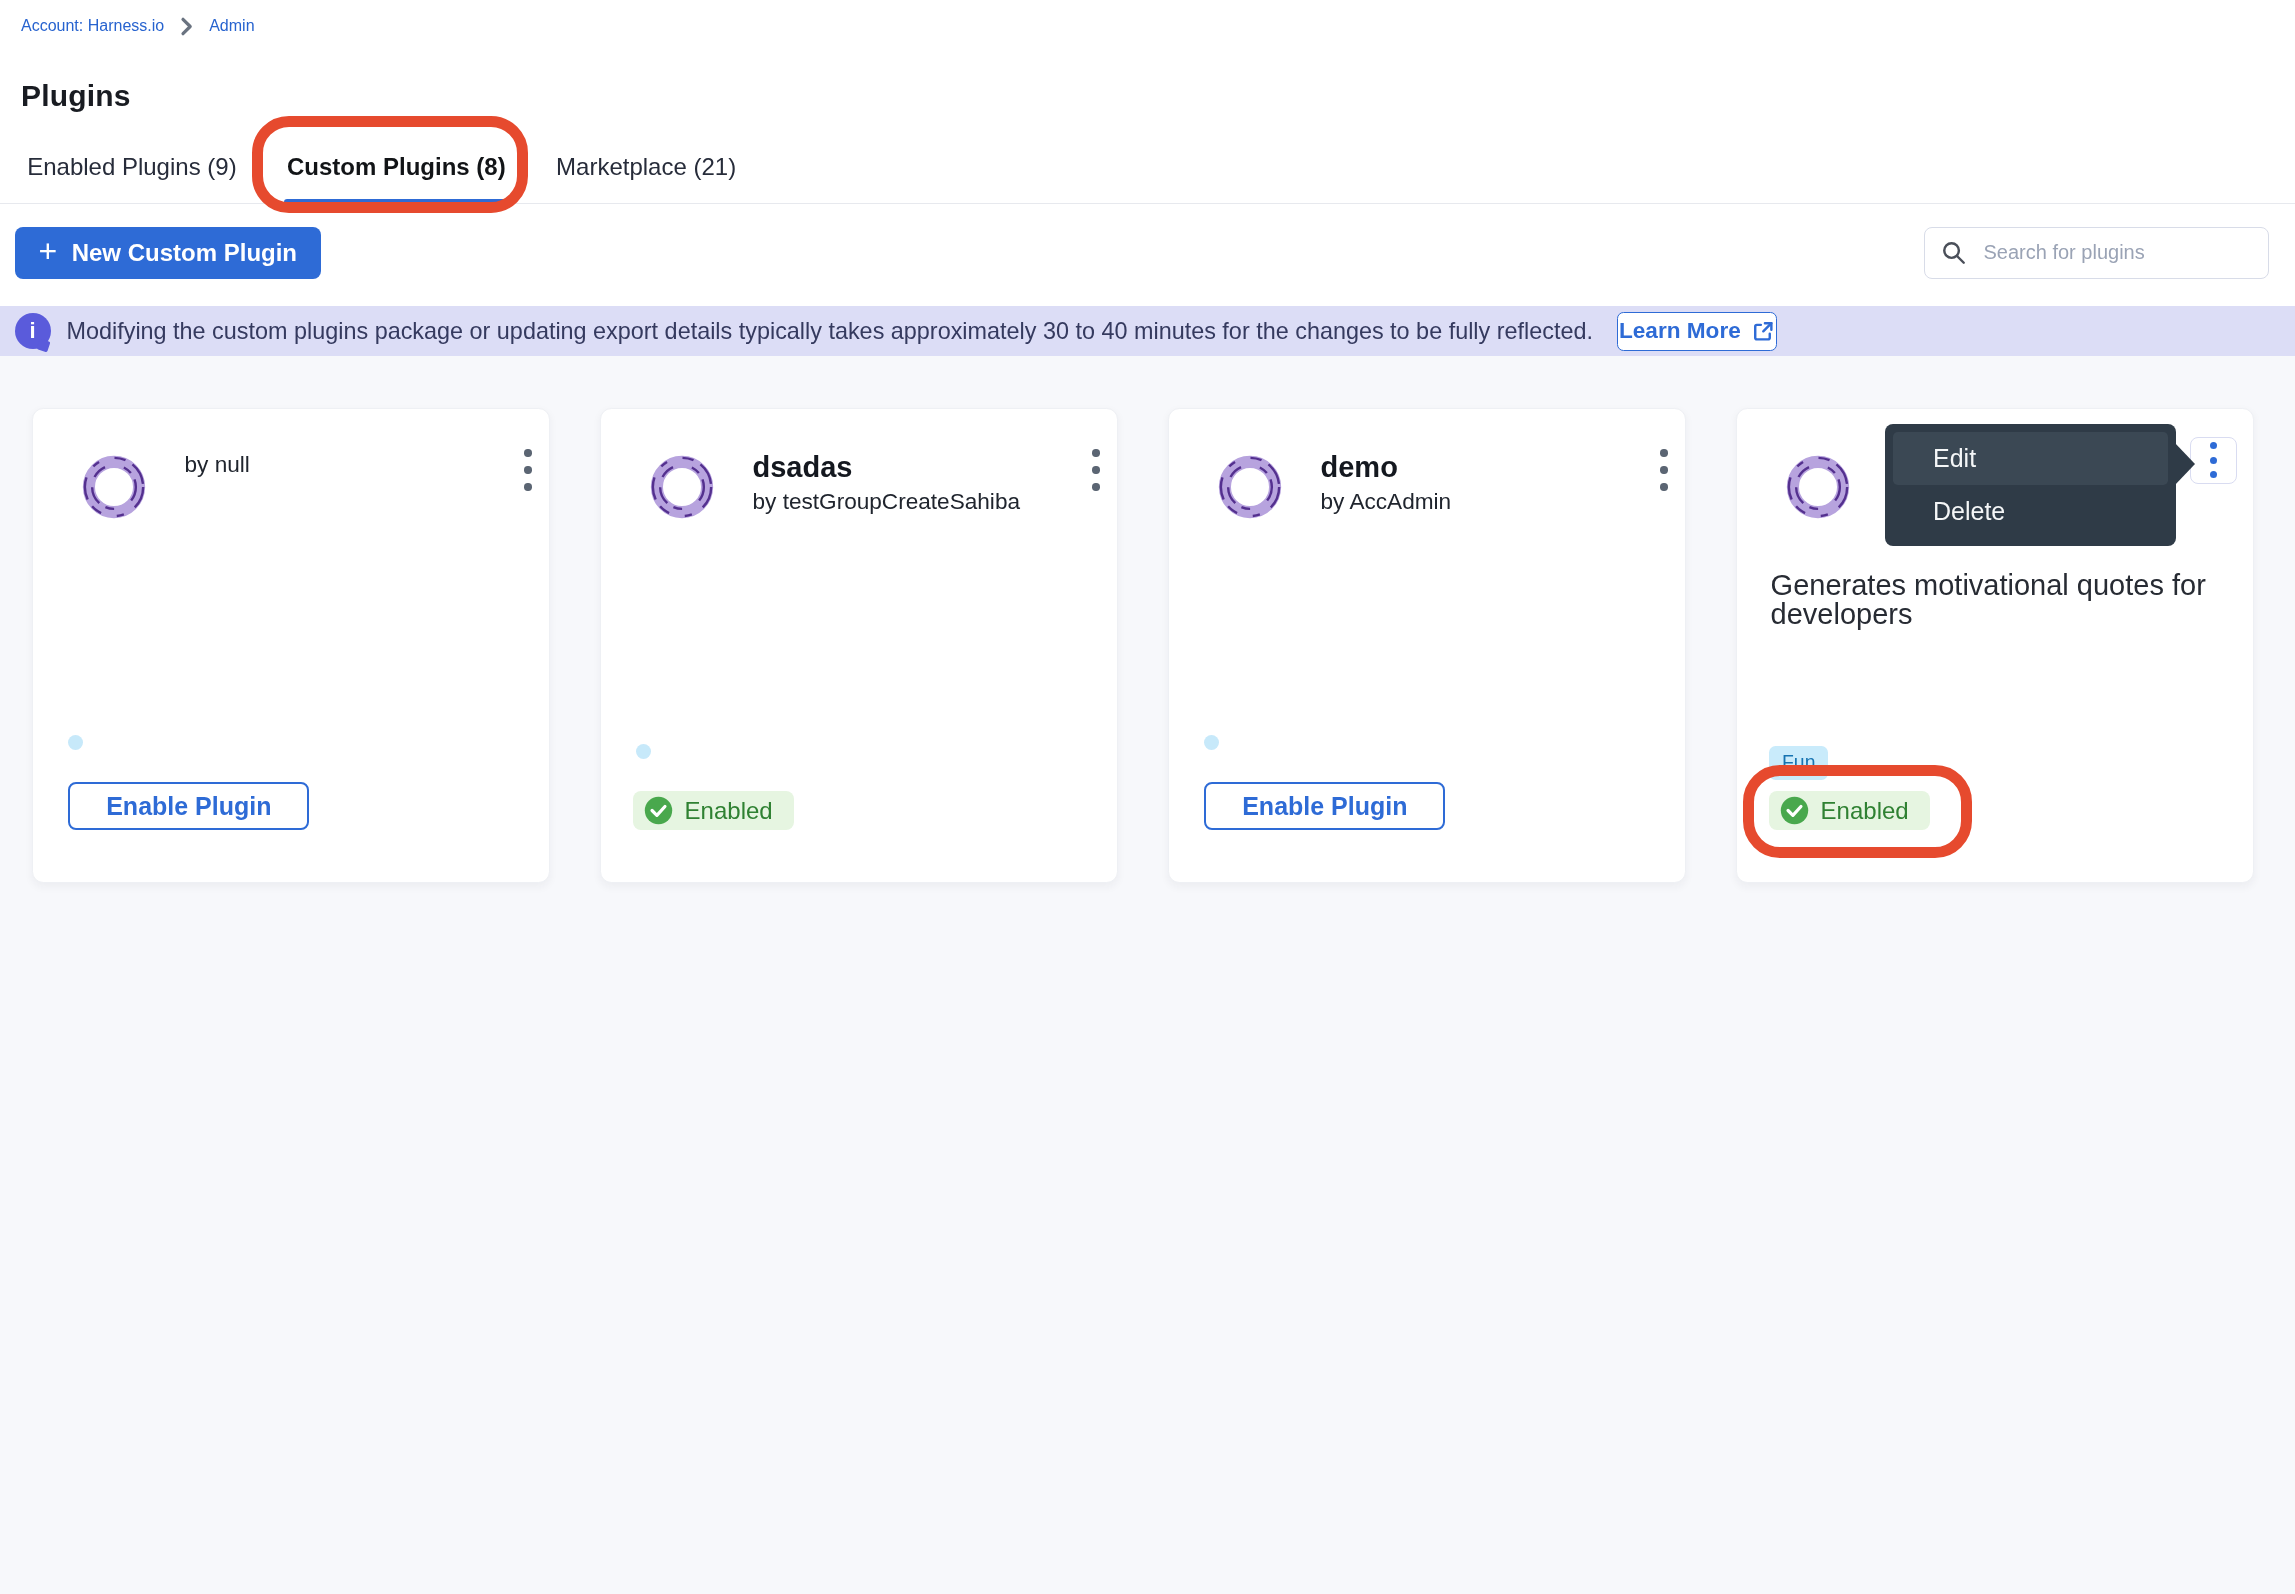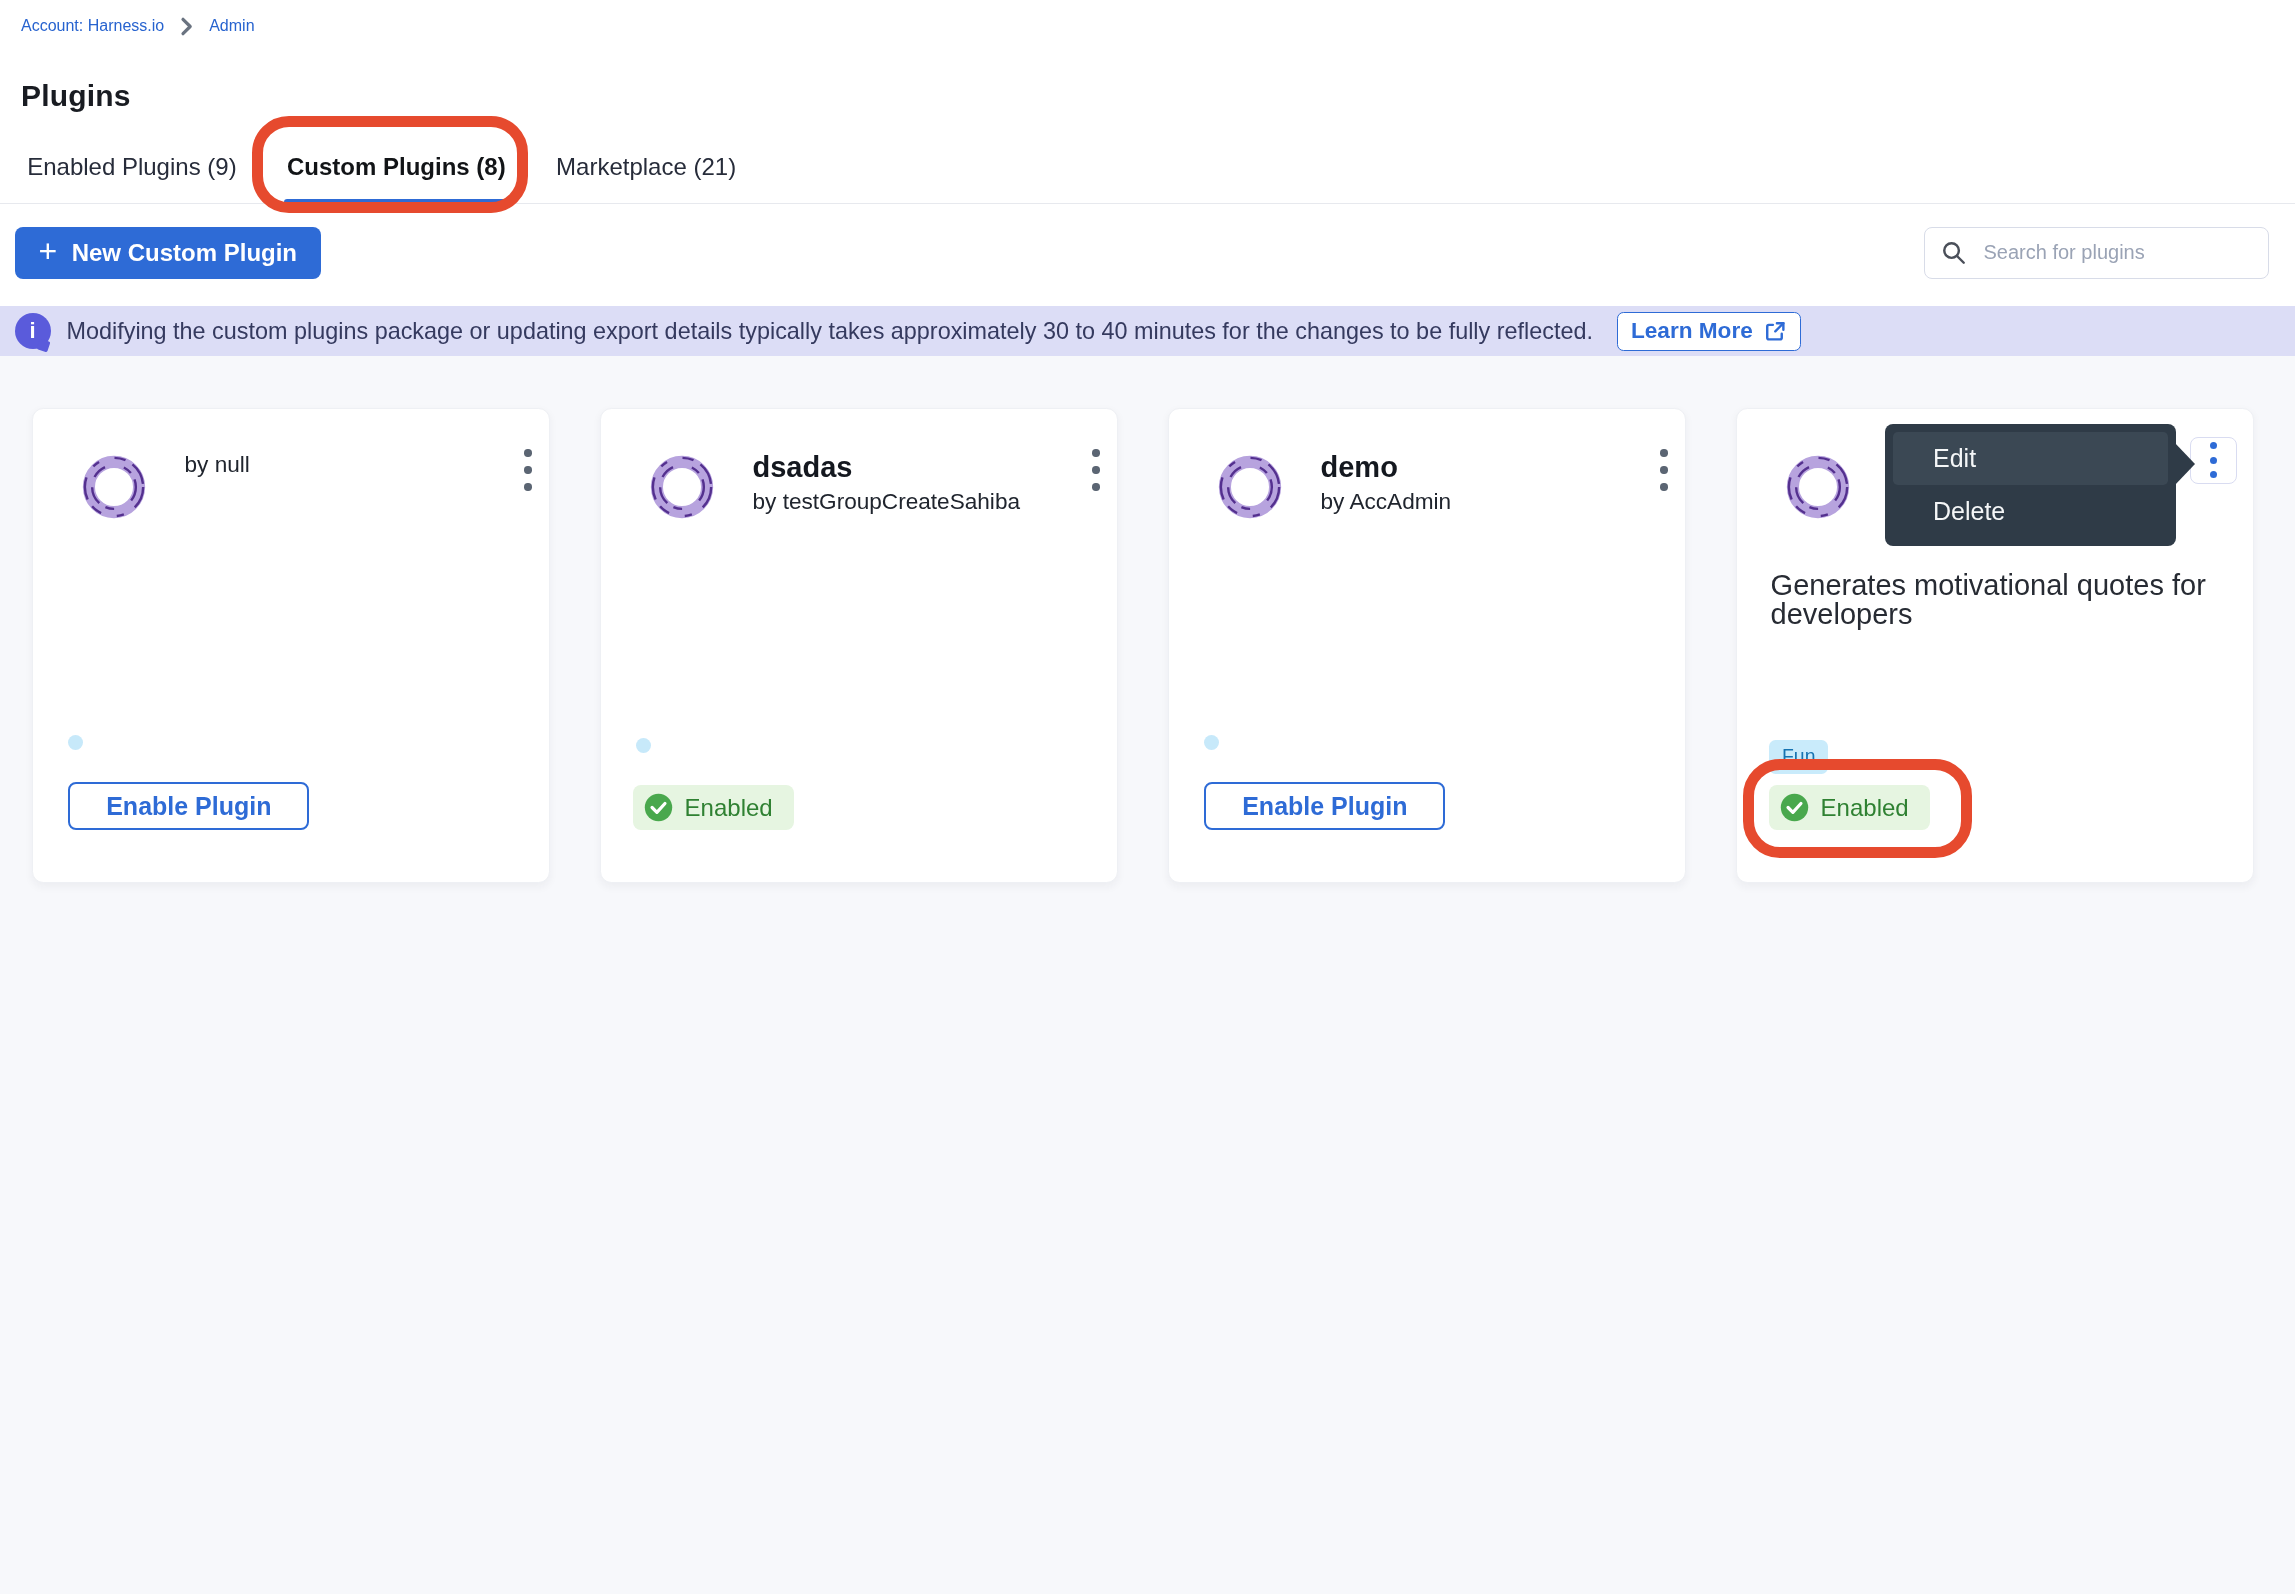--- a/index.html
+++ b/index.html
@@ -36,21 +36,21 @@
     font-family:"Liberation Sans", sans-serif; }
   .search-box input::placeholder { color:#9aa3b5; }
 
   
   .banner { height:50px; background:#dcddf6; display:flex; align-items:center; padding:0 18px 0 14.5px; gap:16px; }
   .info-icon { position:relative; width:36px; height:36px; background:#5a5bdb; border-radius:50%;
     display:flex; align-items:center; justify-content:center; color:#fff; font-size:22px; font-weight:bold; flex:0 0 auto; }
   .info-icon::after { content:""; position:absolute; bottom:-1.6px; right:1.6px; width:11.3px; height:11.3px;
     background:#5a5bdb; border-radius:1.6px; transform:rotate(18deg); }
   .banner-msg { font-size:23.4px; color:#353a5f; }
-  .btn-learn-more { display:flex; align-items:center; gap:11.3px; height:39px; padding:0 13px; margin-left:8px;
+  .btn-learn-more { display:flex; align-items:center; gap:11.3px; height:39px; padding:0 1px; margin-left:8px;
     background:#fff; border:1.6px solid #2e6bd6; border-radius:6.5px; color:#2e6bd6; font-size:22.6px; font-weight:bold;
     font-family:"Liberation Sans", sans-serif; cursor:pointer; flex:0 0 auto; }
 
   
   .content { background:#f7f8fb; height:1251px; padding:52px 32px 0; }
   .cards { display:flex; gap:50px; }
   .card { position:relative; width:518px; height:475px; background:#fff; border:1.6px solid #eef0f4; border-radius:11.3px;
     box-shadow:0 3.2px 8px rgba(40,41,61,0.05); padding:32px 32px 52px; display:flex; flex-direction:column; }
 
   .card-header { display:flex; align-items:flex-start; margin:11.3px 0 0 14.5px; min-height:71px; }
@@ -75,21 +75,21 @@
   .status-dot { width:15.3px; height:15.3px; border-radius:50%; background:#c7e9fa; margin:0 0 32px 3.2px; }
 
   .tag { width:fit-content; background:#c9ebfb; color:#1673b1; font-size:19.4px; line-height:19.4px;
     padding:7.3px 13px; border-radius:6.5px; margin:0 0 11.3px 0; }
 
   .card-footer { margin-top:0; }
   .btn-enable { display:inline-flex; align-items:center; height:48px; padding:17px 36px;
     background:#fff; border:2.4px solid #2e6bd6; border-radius:8px; color:#2e6bd6; font-size:25px; font-weight:bold;
     font-family:"Liberation Sans", sans-serif; cursor:pointer; margin-left:3.2px; }
   .badge-wrap { position:relative; width:fit-content; }
-  .enabled-badge { display:flex; align-items:center; gap:11.3px; width:fit-content; height:45px;
+  .enabled-badge { display:flex; align-items:center; gap:11.3px; width:fit-content; height:39px;
     background:#e6f5e1; border-radius:8px; padding:0 21px 0 11.3px; color:#2f8132; font-size:24px; }
   .annotation-badge { inset:-26px -42px -27.4px -26px; }
 
   
   .context-menu { position:absolute; left:148px; top:14.5px; width:291px; background:#2f3b47; border-radius:8px;
     padding:8px; z-index:10; }
   .menu-arrow { position:absolute; right:-19.4px; top:18px; width:0; height:0;
     border-top:22.6px solid transparent; border-bottom:22.6px solid transparent; border-left:21px solid #2f3b47; }
   .menu-item { color:#f4f6f7; font-size:25px; padding:12px 8px 12px 40px; border-radius:4.8px; cursor:pointer; }
   .menu-item.highlight { background:#3b4854; }

